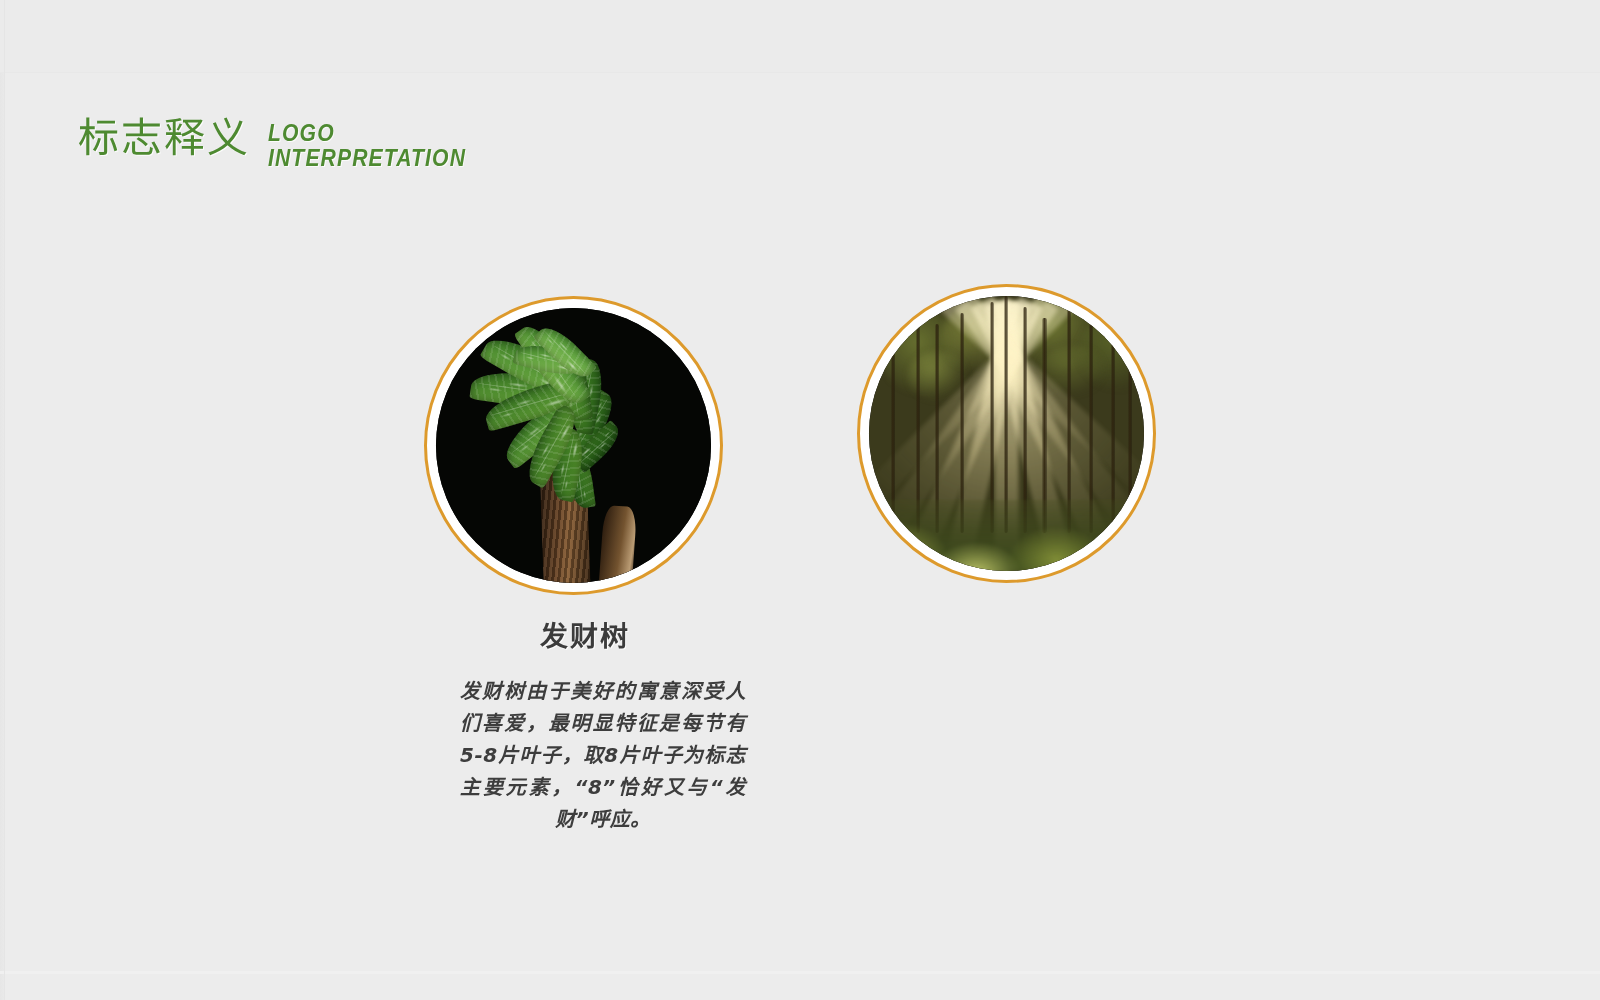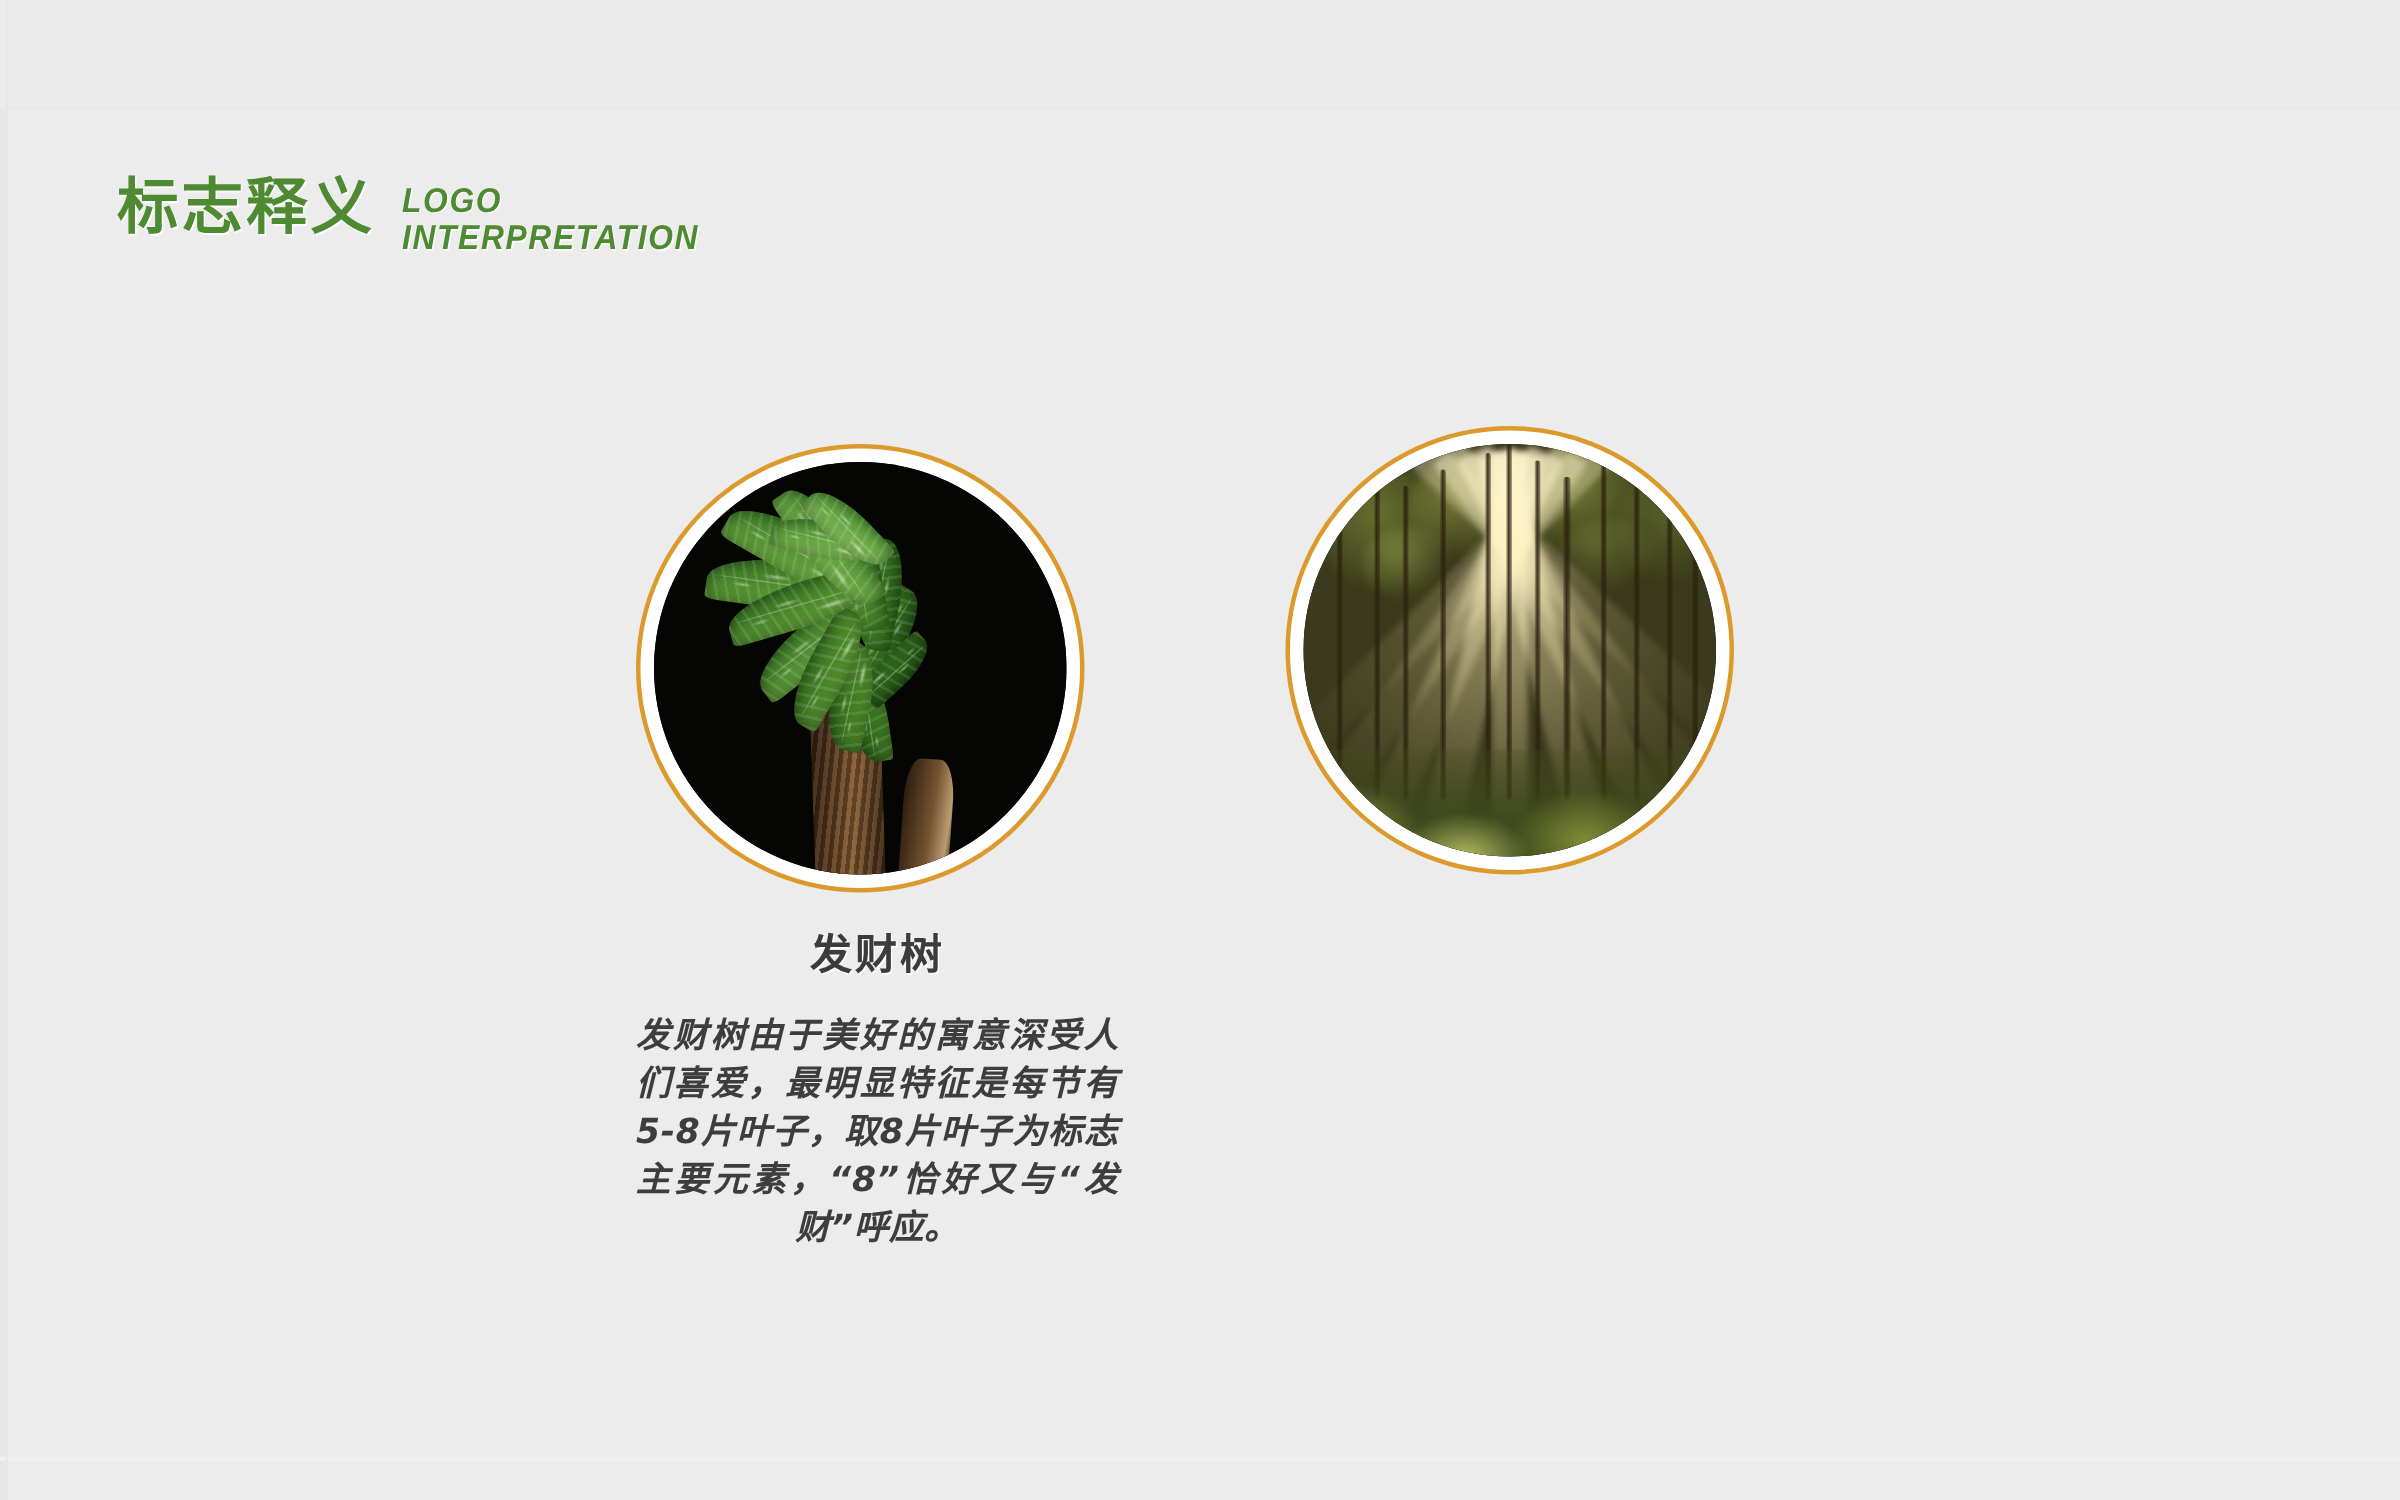--- a/index.html
+++ b/index.html
@@ -53,21 +53,21 @@
   .header {
     position: absolute;
     left: 78px;
     top: 118px;
     display: flex;
     align-items: flex-start;
   }
   .header-cn {
     font-family: "DejaVu Sans", sans-serif;
     font-size: 41px;
-    font-weight: bold;
+    font-weight: normal;
     letter-spacing: 2px;
     line-height: 1;
     color: #4e8a31;
     text-shadow: 1px 1px 0 rgba(255,255,255,0.85);
     white-space: nowrap;
   }
   .header-en {
     margin-left: 18px;
     margin-top: 3px;
     color: #4e8a31;
@@ -213,26 +213,27 @@
     color: #3b3b3b;
     letter-spacing: 2px;
     line-height: 1.1;
     text-shadow: 1px 1px 0 rgba(255,255,255,.8);
   }
   .caption-body {
     margin-top: 22px;
     font-family: "DejaVu Sans", sans-serif;
     font-style: italic;
     font-weight: bold;
-    font-size: 23px;
+    font-size: 20px;
     line-height: 32px;
     color: #3d3d3d;
     text-align: justify;
     text-align-last: center;
     letter-spacing: .5px;
+    margin-left: 36px;
   }
   .col-right .caption-body {
     text-align: left;
     text-align-last: left;
   }
 </style>
 </head>
 <body>
 
 <div class="slide">

